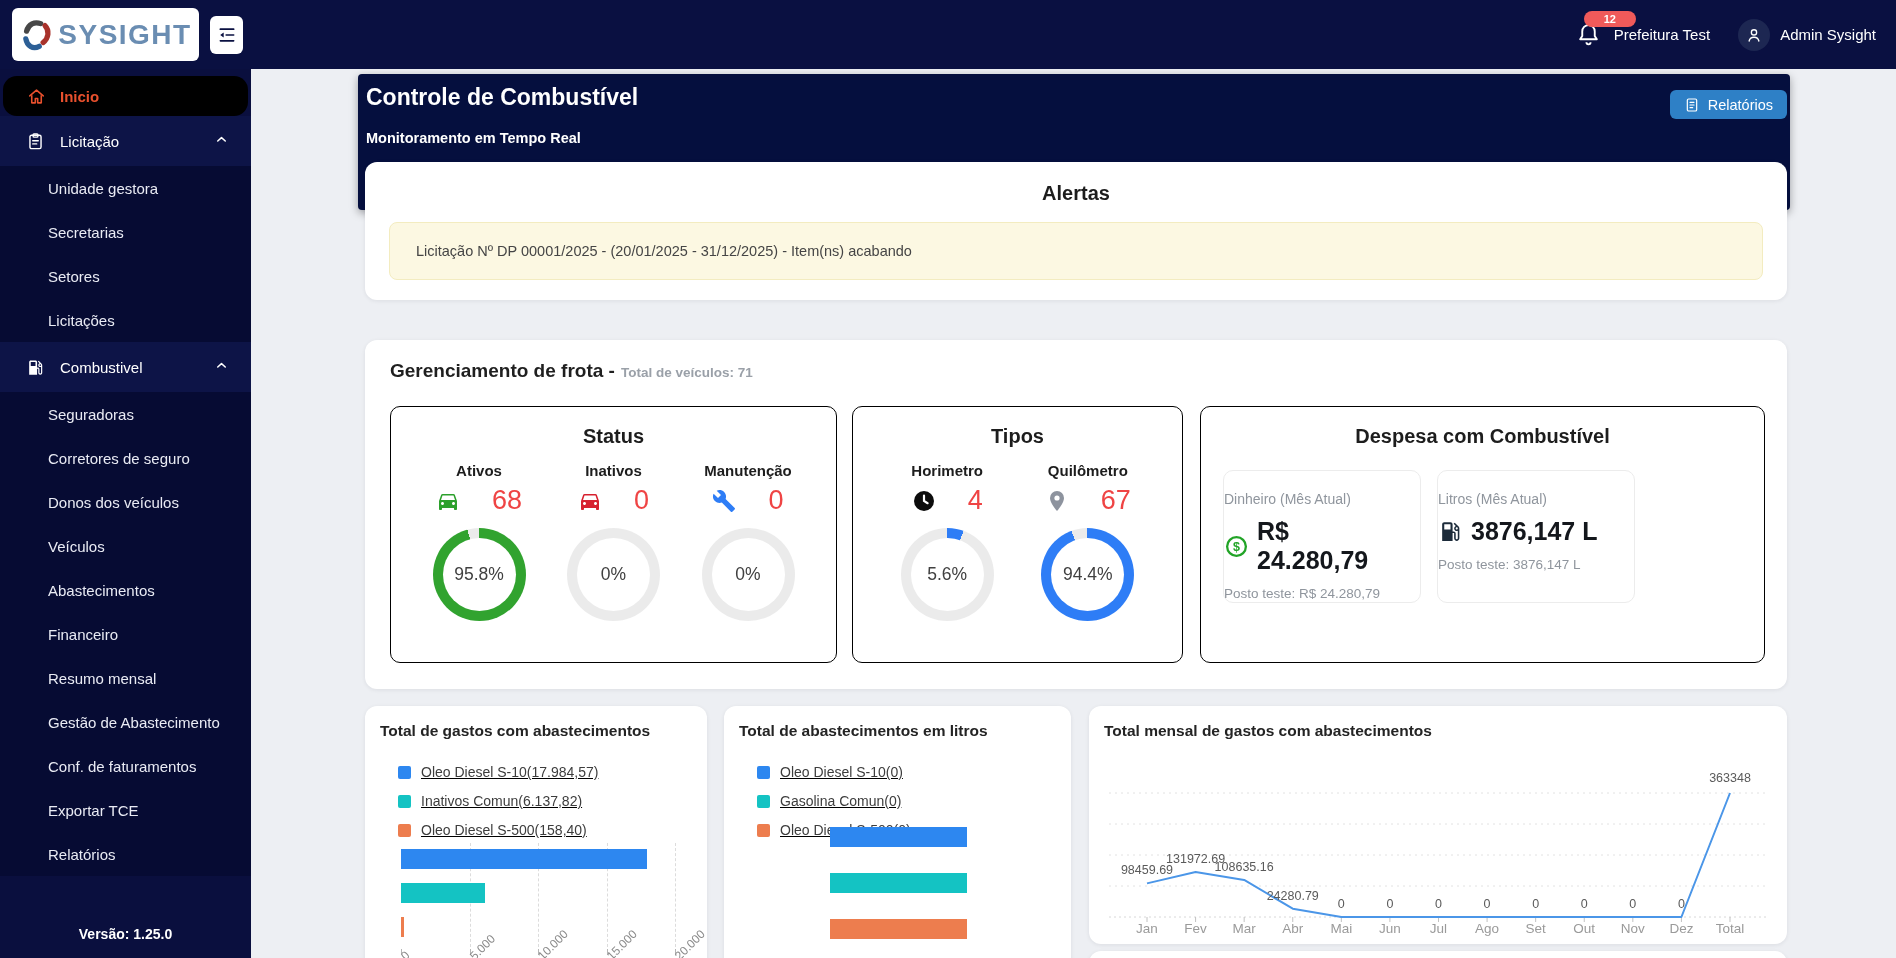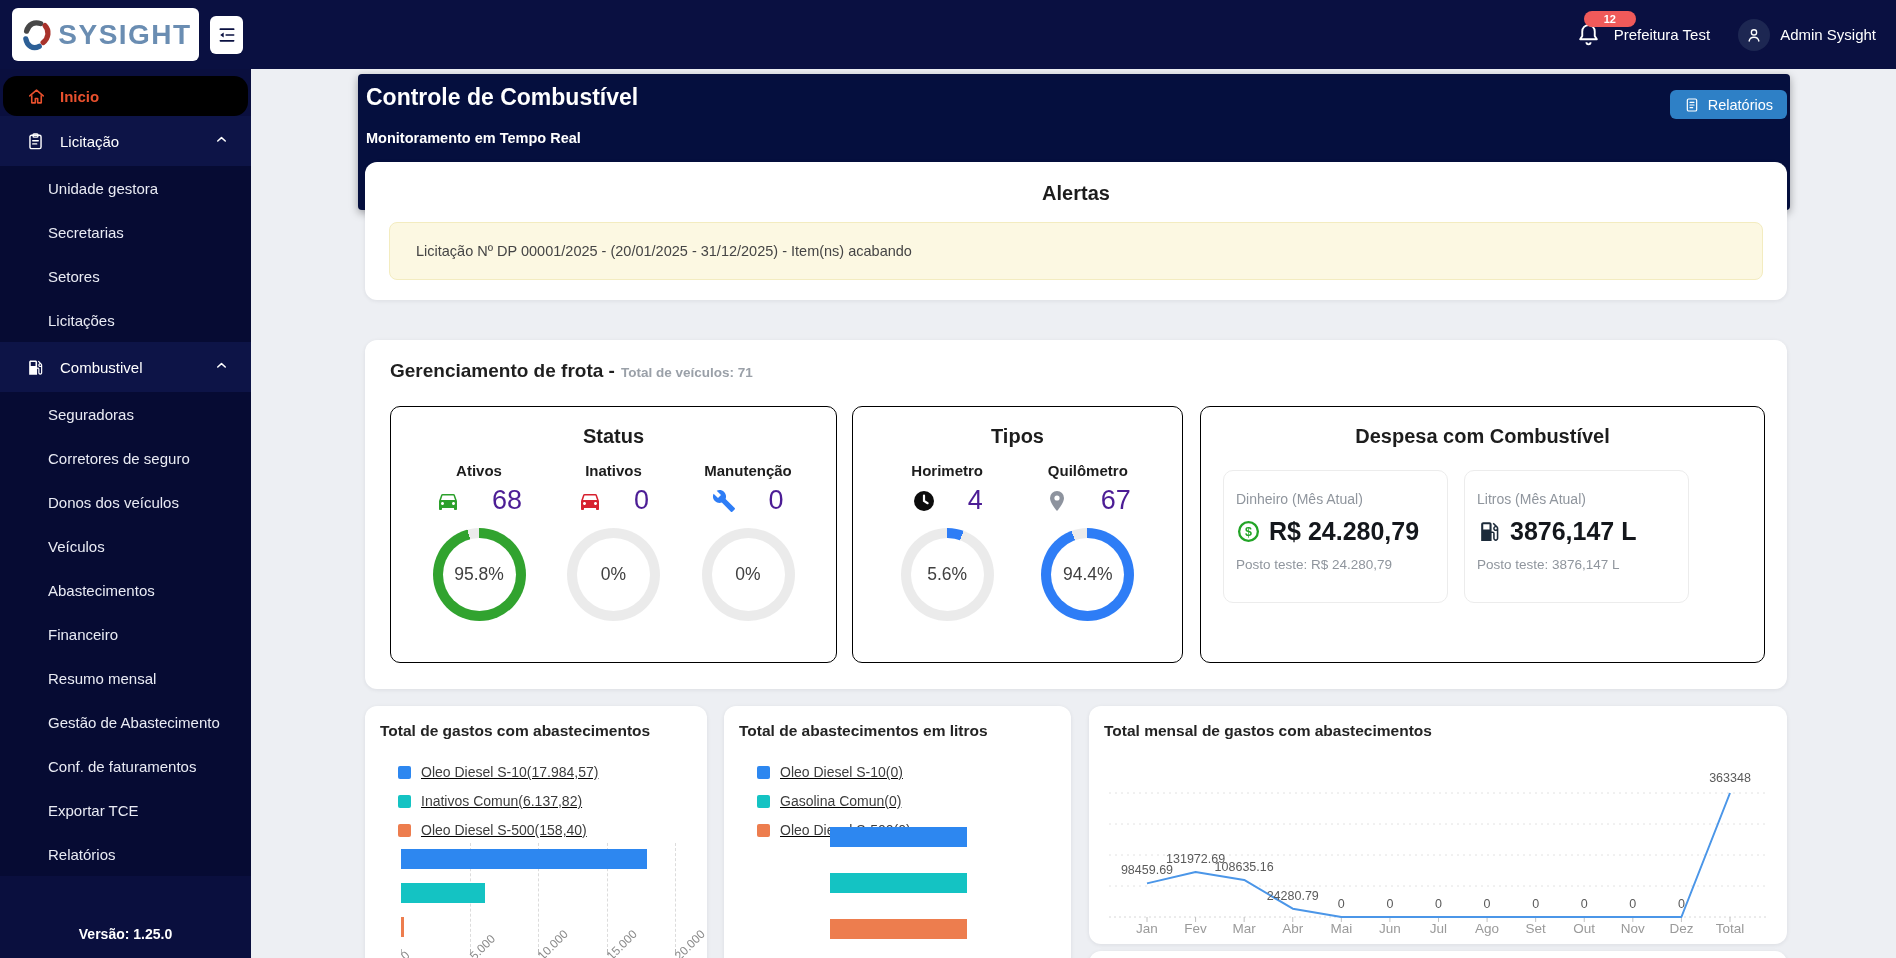--- a/index.html
+++ b/index.html
@@ -71,27 +71,27 @@
                background:#fff; }
   .panel-status { left:25px;  width:447px; }
   .panel-types  { left:487px; width:331px; }
   .panel-expense{ left:835px; width:565px; }
   .panel-title { text-align:center; margin-top:18px; font-size:20px; font-weight:bold; color:#1d1d1d; }
   .ring-row { display:flex; justify-content:space-evenly; margin-top:14px; }
   .stat-col { display:flex; flex-direction:column; align-items:center; }
   .stat-label { font-size:15px; font-weight:bold; color:#1d1d1d; }
   .stat-val { display:flex; align-items:center; gap:9px; margin-top:6px; }
   .stat-val .ic { display:flex; } .stat-val .ic svg { width:24px; height:24px; }
-  .stat-num { font-size:27px; color:#4c1d95;margin-left:23px; }
+  .stat-num { font-size:27px; color:#ef4444;margin-left:23px; }
   .ring { position:relative; width:93px; height:93px; border-radius:50%; margin-top:12px; }
   .ring::after { content:""; position:absolute; inset:10px; background:#fff; border-radius:50%; }
   .ring > span { position:absolute; inset:0; display:flex; align-items:center; justify-content:center;
                  font-size:17.5px; color:#404040; z-index:2; }
   .expense-row { display:flex; gap:16px; padding:0 22px; margin-top:22px; }
-  .expense-sub { width:225px; height:133px; border:1px solid #ececec; border-radius:10px; padding:20px 16px 0 12px; }
+  .expense-sub { width:198px; height:133px; border:1px solid #ececec; border-radius:10px; padding:20px 16px 0 0; }
   .exp-label { font-size:14px; color:#8f959d; }
   .exp-val { display:flex; align-items:center; gap:8px; margin-top:10px; }
   .exp-val .ic { display:flex; } .exp-val .ic svg { width:25px; height:25px; }
   .exp-num { font-size:25px; font-weight:bold; color:#14171c; }
   .exp-note { font-size:13.5px; color:#8f959d; margin-top:11px; }
 
   .chart-card-a { left:114px; top:637px; width:342px; height:300px; }
   .chart-card-b { left:473px; top:637px; width:347px; height:300px; }
   .chart-card-c { left:838px; top:637px; width:698px; height:238px; overflow:hidden; }
   .sliver-card  { left:838px; top:882px; width:698px; height:40px; }

